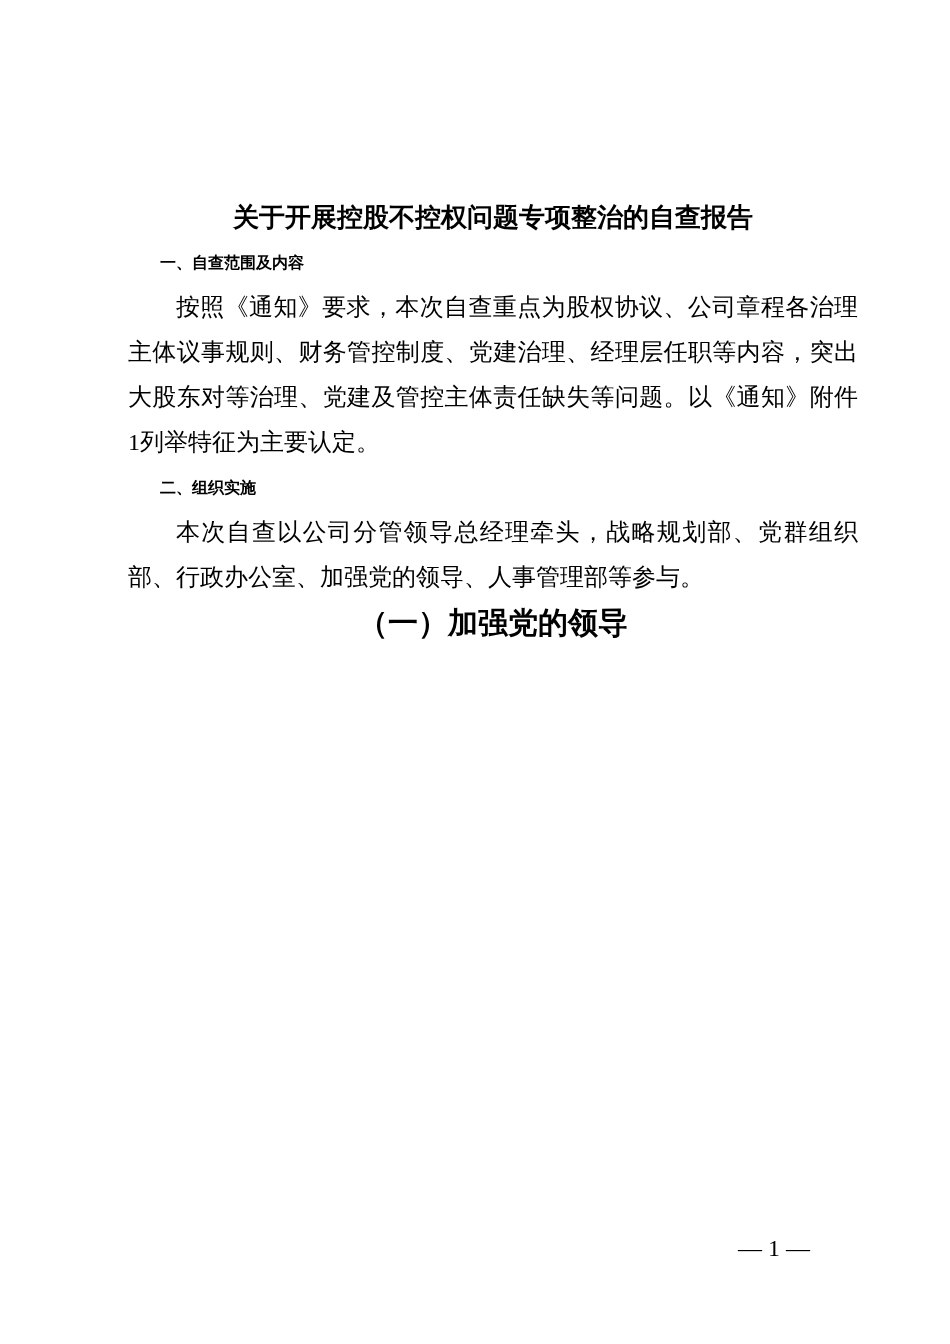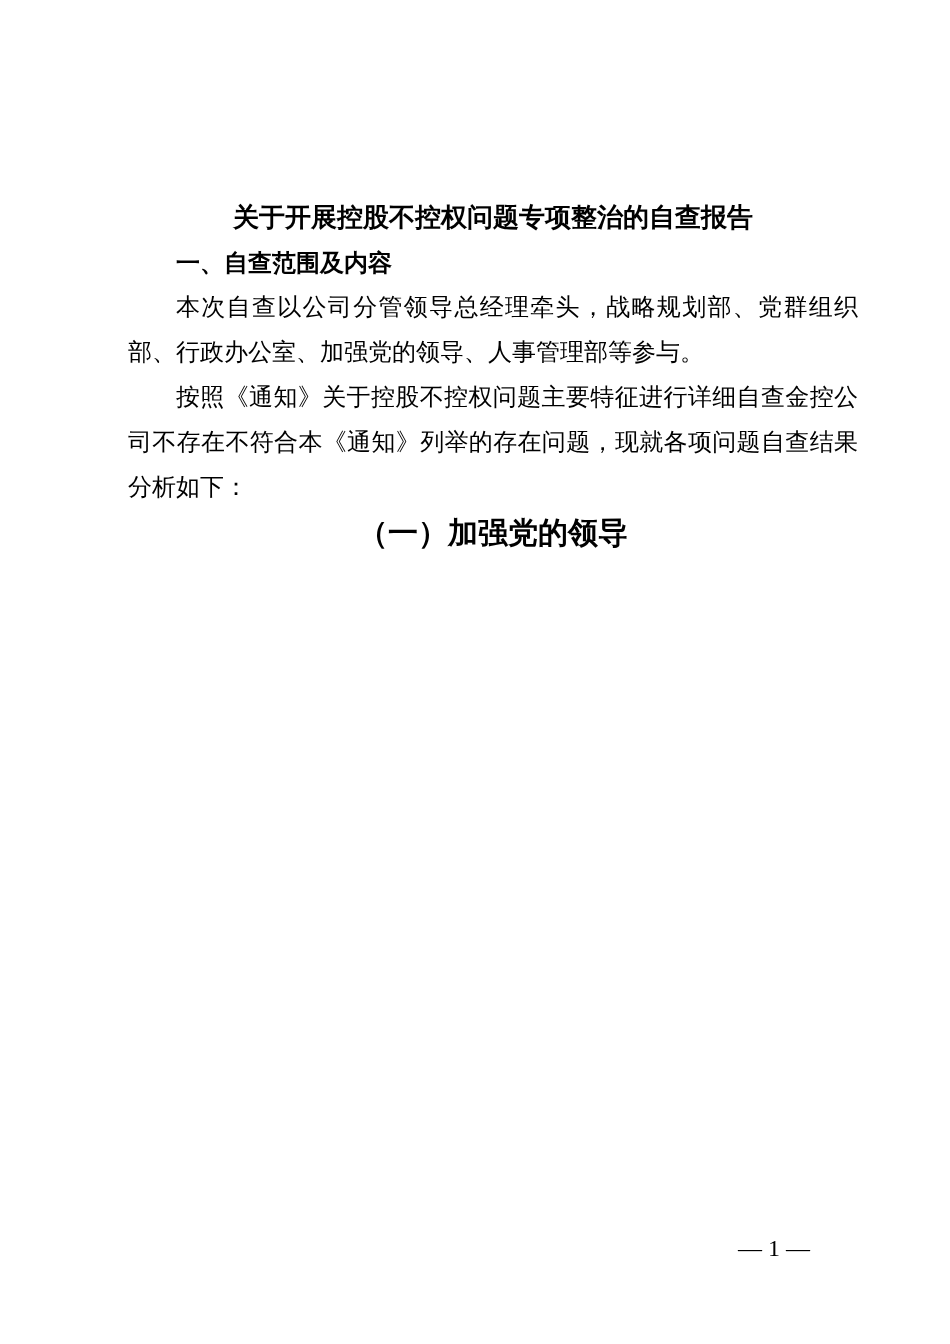--- a/index.html
+++ b/index.html
@@ -32,21 +32,21 @@
     margin: 0;
     text-indent: 2em;
     line-height: 45px;
     text-align: justify;
     text-justify: inter-character;
   }
   h2.section-heading {
     margin: 0;
     text-indent: 2em;
     line-height: 45px;
-    font-size: 24px;
+    font-size: 16px;
     font-weight: bold;
     font-family: "Liberation Sans", "DejaVu Sans", sans-serif;
   }
   .center-subheading {
     margin: 0;
     text-align: center;
     line-height: 45px;
     font-size: 30px;
     font-weight: bold;
     font-family: "Liberation Serif", "DejaVu Serif", serif;
@@ -66,25 +66,26 @@
 </head>
 <body>
 
 <div class="page">
 
   <h1 class="doc-title">关于开展控股不控权问题专项整治的自查报告</h1>
 
 
   <h2 class="section-heading">一、自查范围及内容</h2>
 
+  <p class="body-para">按照《通知》要求，本次自查重点为股权协议、公司章程各治理主体议事规则、财务管控制度、党建治理、经理层任职等内容，突出大股东对等治理、党建及管控主体责任缺失等问题。以《通知》附件1列举特征为主要认定。</p>
 
+  <h2 class="section-heading">二、组织实施</h2>
 
   <p class="body-para">本次自查以公司分管领导总经理牵头，战略规划部、党群组织部、行政办公室、加强党的领导、人事管理部等参与。</p>
 
 
-  <p class="body-para">按照《通知》关于控股不控权问题主要特征进行详细自查金控公司不存在不符合本《通知》列举的存在问题，现就各项问题自查结果分析如下：</p>
 
   <p class="center-subheading">（一）加强党的领导</p>
 
 
   <div class="page-footer">— 1 —</div>
 
 </div>
 
 </body></html>

